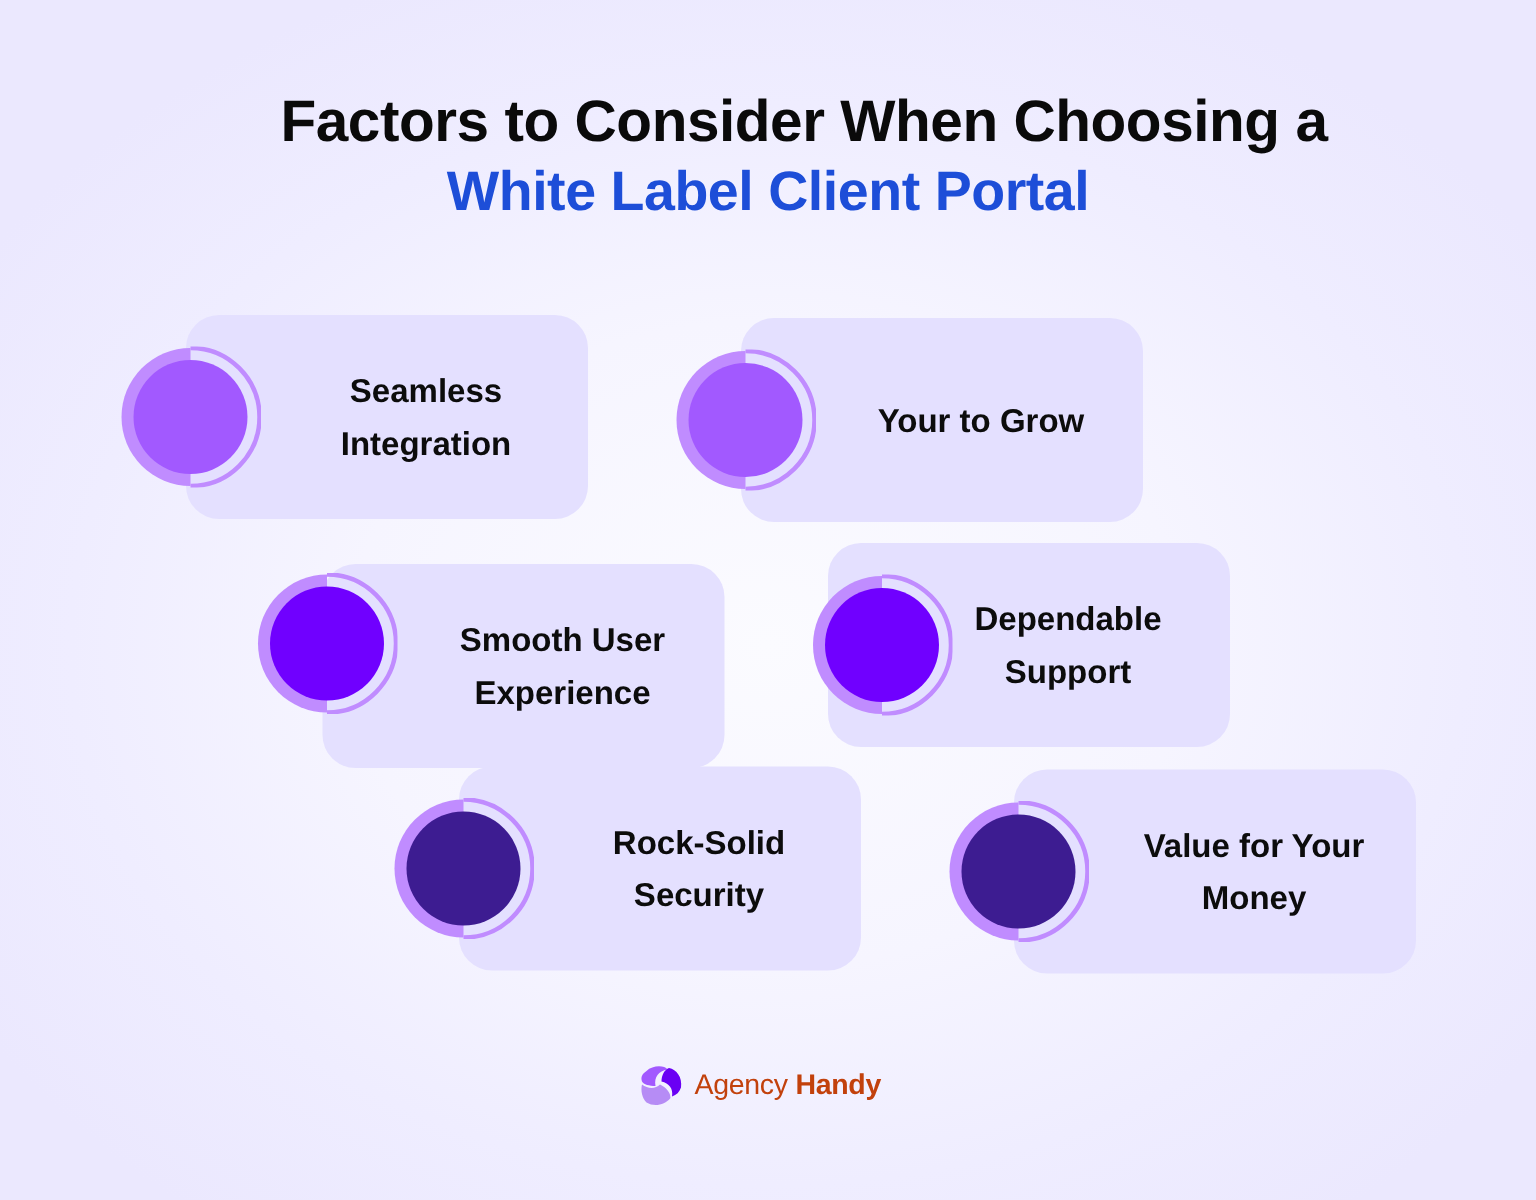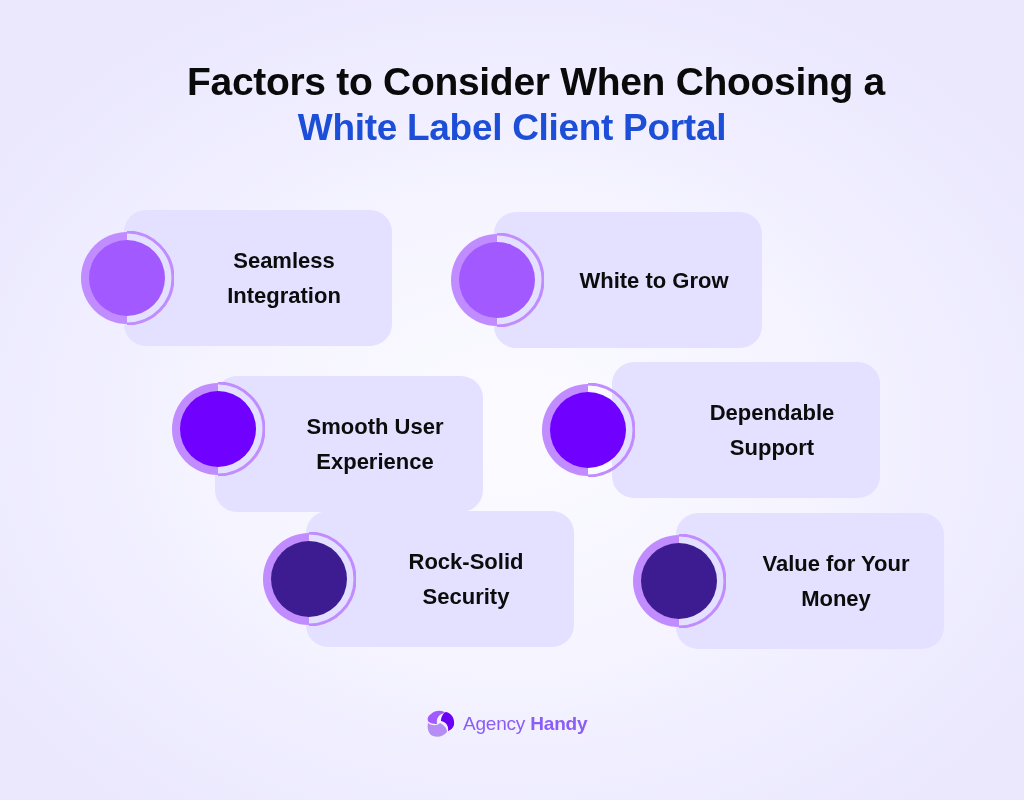--- a/index.html
+++ b/index.html
@@ -74,21 +74,21 @@
       align-items: center;
       height: 34px;
     }
     .logo-mark {
       width: 32px;
       height: 32px;
       margin-right: 6px;
     }
     .logo-text {
       font-size: 19px;
-      color: #8b5cf6;
+      color: #c2410c;
       letter-spacing: -0.2px;
     }
     .logo-text b {
       font-weight: 700;
     }
   </style>
 </head>
 <body>
 
 <h1 class="title title-line1">Factors to Consider When Choosing a</h1>
@@ -100,21 +100,21 @@
 </div>
 <div class="badge" style="left:80px; top:231px;">
   <svg width="94" height="94" viewBox="0 0 94 94">
     <path d="M47 1 A46 46 0 0 0 47 93 Z" fill="#c08cff"></path>
     <path d="M47 1 A46 46 0 0 1 47 93" fill="none" stroke="#c08cff" stroke-width="3"></path>
     <circle cx="47" cy="47" r="38" fill="#a259ff"></circle>
   </svg>
 </div>
 
 <div class="card" style="left:494px; top:212px;">
-  <div class="card-label">White to Grow</div>
+  <div class="card-label">Your to Grow</div>
 </div>
 <div class="badge" style="left:450px; top:233px;">
   <svg width="94" height="94" viewBox="0 0 94 94">
     <path d="M47 1 A46 46 0 0 0 47 93 Z" fill="#c08cff"></path>
     <path d="M47 1 A46 46 0 0 1 47 93" fill="none" stroke="#c08cff" stroke-width="3"></path>
     <circle cx="47" cy="47" r="38" fill="#a259ff"></circle>
   </svg>
 </div>
 
 <div class="card" style="left:215px; top:376px;">
@@ -122,21 +122,21 @@
 Experience</div>
 </div>
 <div class="badge" style="left:171px; top:382px;">
   <svg width="94" height="94" viewBox="0 0 94 94">
     <path d="M47 1 A46 46 0 0 0 47 93 Z" fill="#c08cff"></path>
     <path d="M47 1 A46 46 0 0 1 47 93" fill="none" stroke="#c08cff" stroke-width="3"></path>
     <circle cx="47" cy="47" r="38" fill="#7000ff"></circle>
   </svg>
 </div>
 
-<div class="card" style="left:612px; top:362px;">
+<div class="card" style="left:552px; top:362px;">
   <div class="card-label">Dependable
 Support</div>
 </div>
 <div class="badge" style="left:541px; top:383px;">
   <svg width="94" height="94" viewBox="0 0 94 94">
     <path d="M47 1 A46 46 0 0 0 47 93 Z" fill="#c08cff"></path>
     <path d="M47 1 A46 46 0 0 1 47 93" fill="none" stroke="#c08cff" stroke-width="3"></path>
     <circle cx="47" cy="47" r="38" fill="#7000ff"></circle>
   </svg>
 </div>

